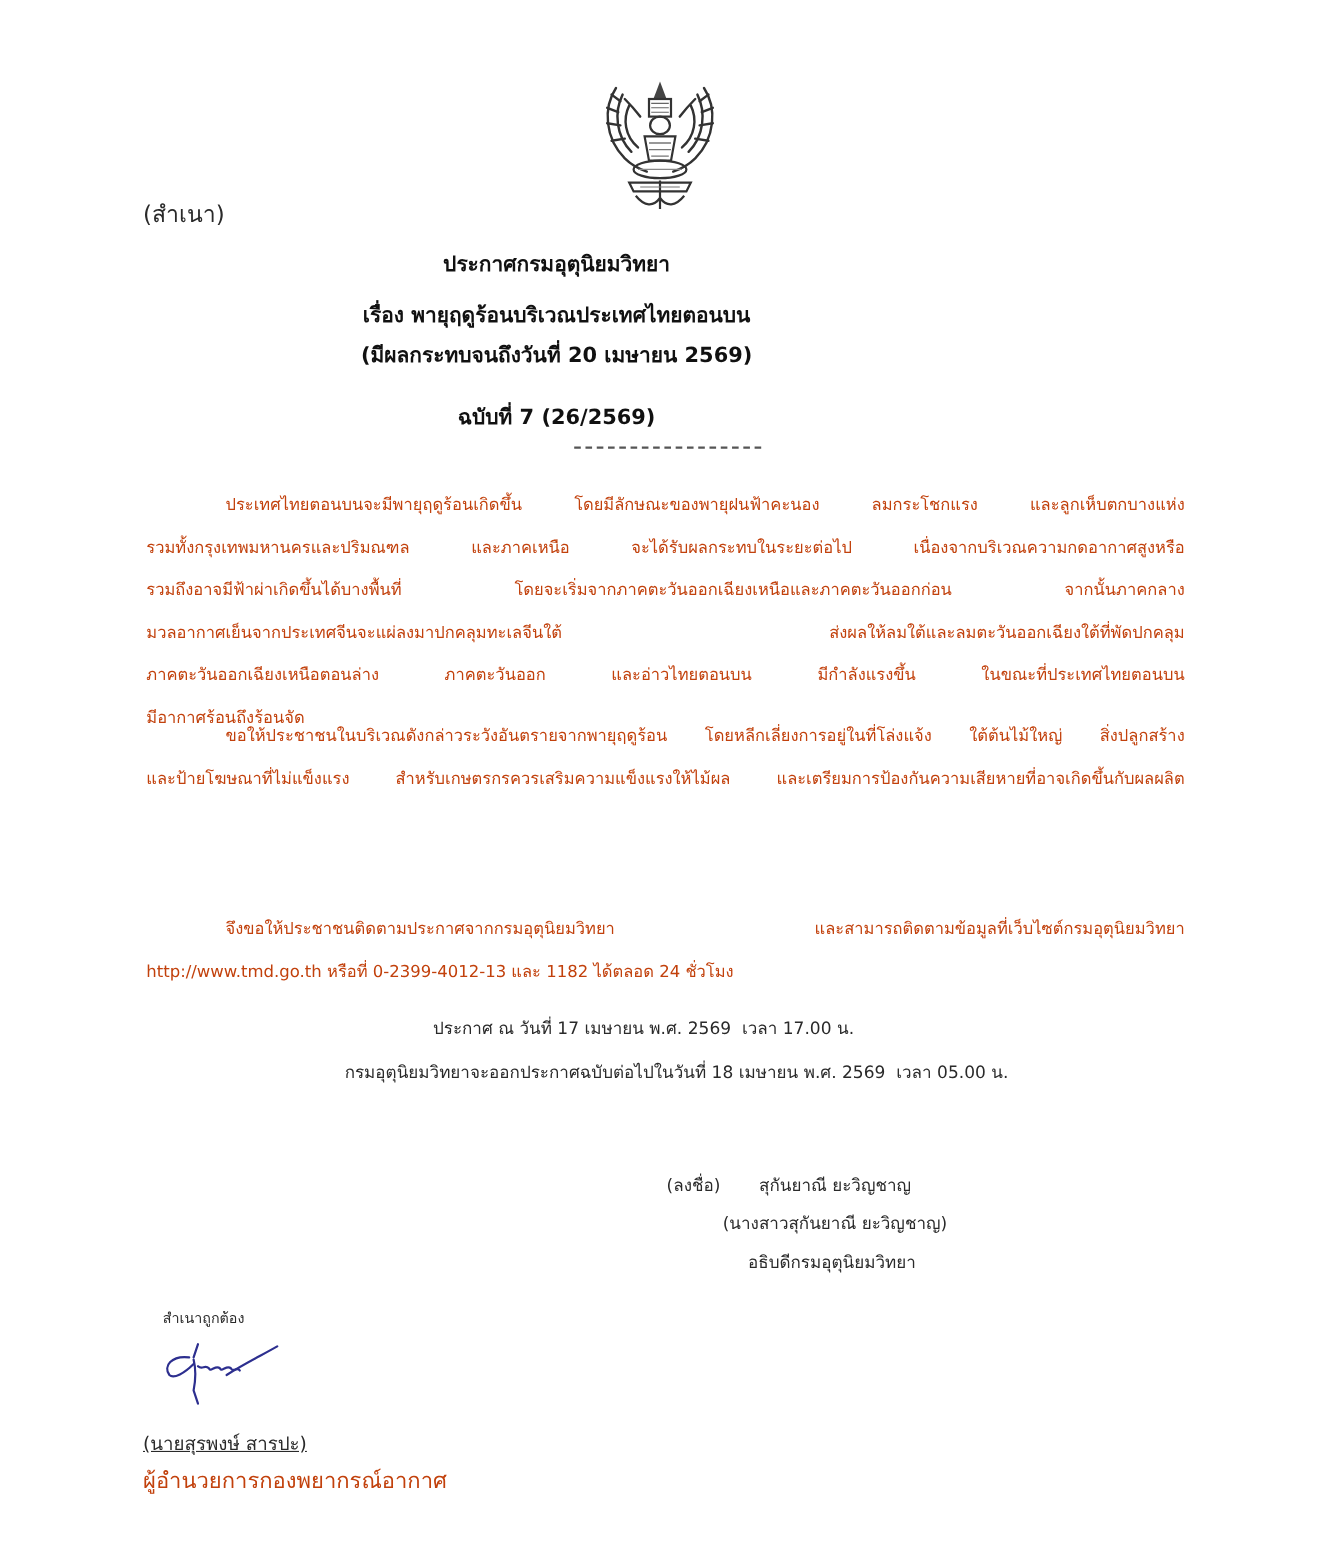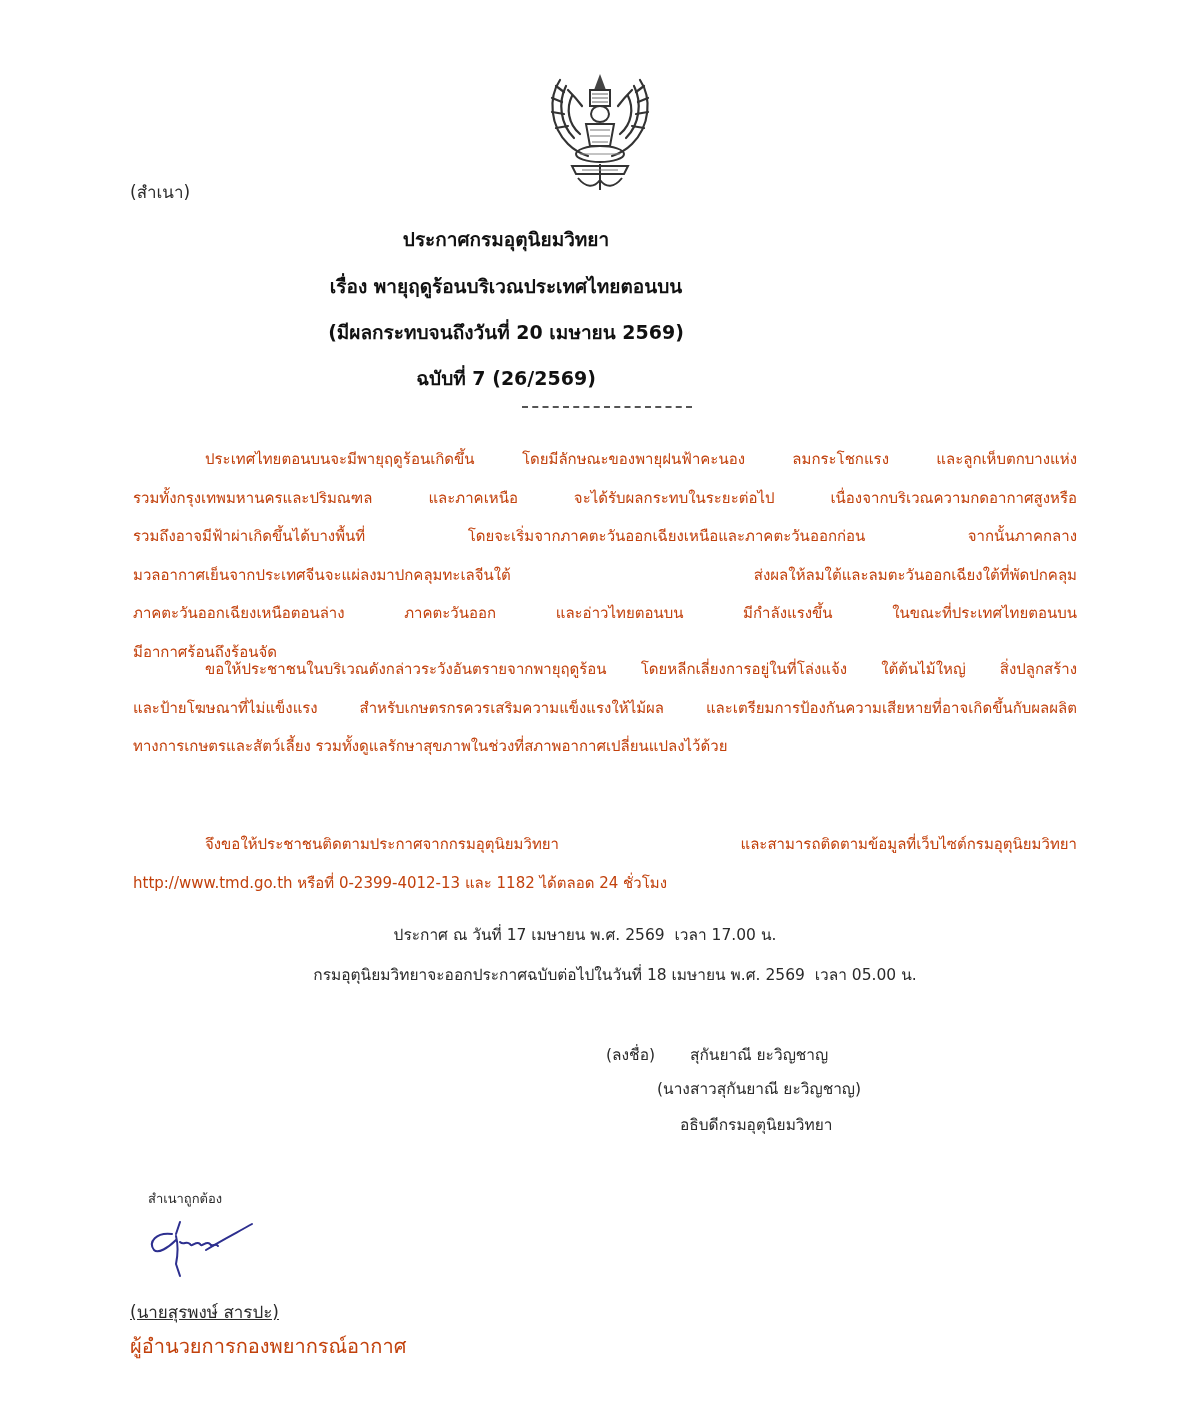--- a/index.html
+++ b/index.html
@@ -24,35 +24,35 @@
       position: absolute;
       left: 538px;
       top: 68px;
       width: 124px;
       height: 128px;
     }
     .copy-label {
       position: absolute;
       left: 130px;
       top: 178px;
-      font-size: 17px;
+      font-size: 21px;
       color: #2a2a2a;
     }
     .heading {
       position: absolute;
       left: 0;
       width: 1012px;
       text-align: center;
       font-weight: bold;
       font-size: 19px;
       color: #111;
     }
     .h1 { top: 224px; }
     .h2 { top: 271px; }
-    .h3 { top: 317px; }
+    .h3 { top: 307px; }
     .h4 { top: 363px; }
     .separator {
       position: absolute;
       left: 522px;
       top: 406px;
       width: 170px;
       height: 0;
       border-top: 2px dashed #555;
     }
     .para {
@@ -88,20 +88,21 @@
       color: #2a2a2a;
       white-space: pre;
     }
     .d1 { top: 922px; left: -15px; }
     .d2 { top: 962px; left: 15px; }
     .sign {
       position: absolute;
       font-size: 15.5px;
       color: #2a2a2a;
       white-space: pre;
+      margin-top: 23px;
     }
     .s-label { left: 606px; top: 1042px; }
     .s-name { left: 690px; top: 1042px; }
     .s-full { left: 657px; top: 1076px; }
     .s-title { left: 680px; top: 1112px; }
     .certify {
       position: absolute;
       left: 148px;
       top: 1188px;
       font-size: 13px;
@@ -183,21 +184,20 @@
     <span class="line">รวมทั้งกรุงเทพมหานครและปริมณฑล และภาคเหนือ จะได้รับผลกระทบในระยะต่อไป เนื่องจากบริเวณความกดอากาศสูงหรือ</span>
     <span class="line">รวมถึงอาจมีฟ้าผ่าเกิดขึ้นได้บางพื้นที่ โดยจะเริ่มจากภาคตะวันออกเฉียงเหนือและภาคตะวันออกก่อน จากนั้นภาคกลาง</span>
     <span class="line">มวลอากาศเย็นจากประเทศจีนจะแผ่ลงมาปกคลุมทะเลจีนใต้ ส่งผลให้ลมใต้และลมตะวันออกเฉียงใต้ที่พัดปกคลุม</span>
     <span class="line">ภาคตะวันออกเฉียงเหนือตอนล่าง ภาคตะวันออก และอ่าวไทยตอนบน มีกำลังแรงขึ้น ในขณะที่ประเทศไทยตอนบน</span>
     <span class="line last">มีอากาศร้อนถึงร้อนจัด</span>
   </div>
 
   <div class="para p2">
     <span class="line indent">ขอให้ประชาชนในบริเวณดังกล่าวระวังอันตรายจากพายุฤดูร้อน โดยหลีกเลี่ยงการอยู่ในที่โล่งแจ้ง ใต้ต้นไม้ใหญ่ สิ่งปลูกสร้าง</span>
     <span class="line">และป้ายโฆษณาที่ไม่แข็งแรง สำหรับเกษตรกรควรเสริมความแข็งแรงให้ไม้ผล และเตรียมการป้องกันความเสียหายที่อาจเกิดขึ้นกับผลผลิต</span>
-    <span class="line last">ทางการเกษตรและสัตว์เลี้ยง รวมทั้งดูแลรักษาสุขภาพในช่วงที่สภาพอากาศเปลี่ยนแปลงไว้ด้วย</span>
   </div>
 
   <div class="para p3">
     <span class="line indent">จึงขอให้ประชาชนติดตามประกาศจากกรมอุตุนิยมวิทยา และสามารถติดตามข้อมูลที่เว็บไซต์กรมอุตุนิยมวิทยา</span>
     <span class="line last">http://www.tmd.go.th หรือที่ 0-2399-4012-13 และ 1182 ได้ตลอด 24 ชั่วโมง</span>
   </div>
 
   <div class="center-line d1">ประกาศ ณ วันที่ 17 เมษายน พ.ศ. 2569  เวลา 17.00 น.</div>
   <div class="center-line d2">กรมอุตุนิยมวิทยาจะออกประกาศฉบับต่อไปในวันที่ 18 เมษายน พ.ศ. 2569  เวลา 05.00 น.</div>
 

